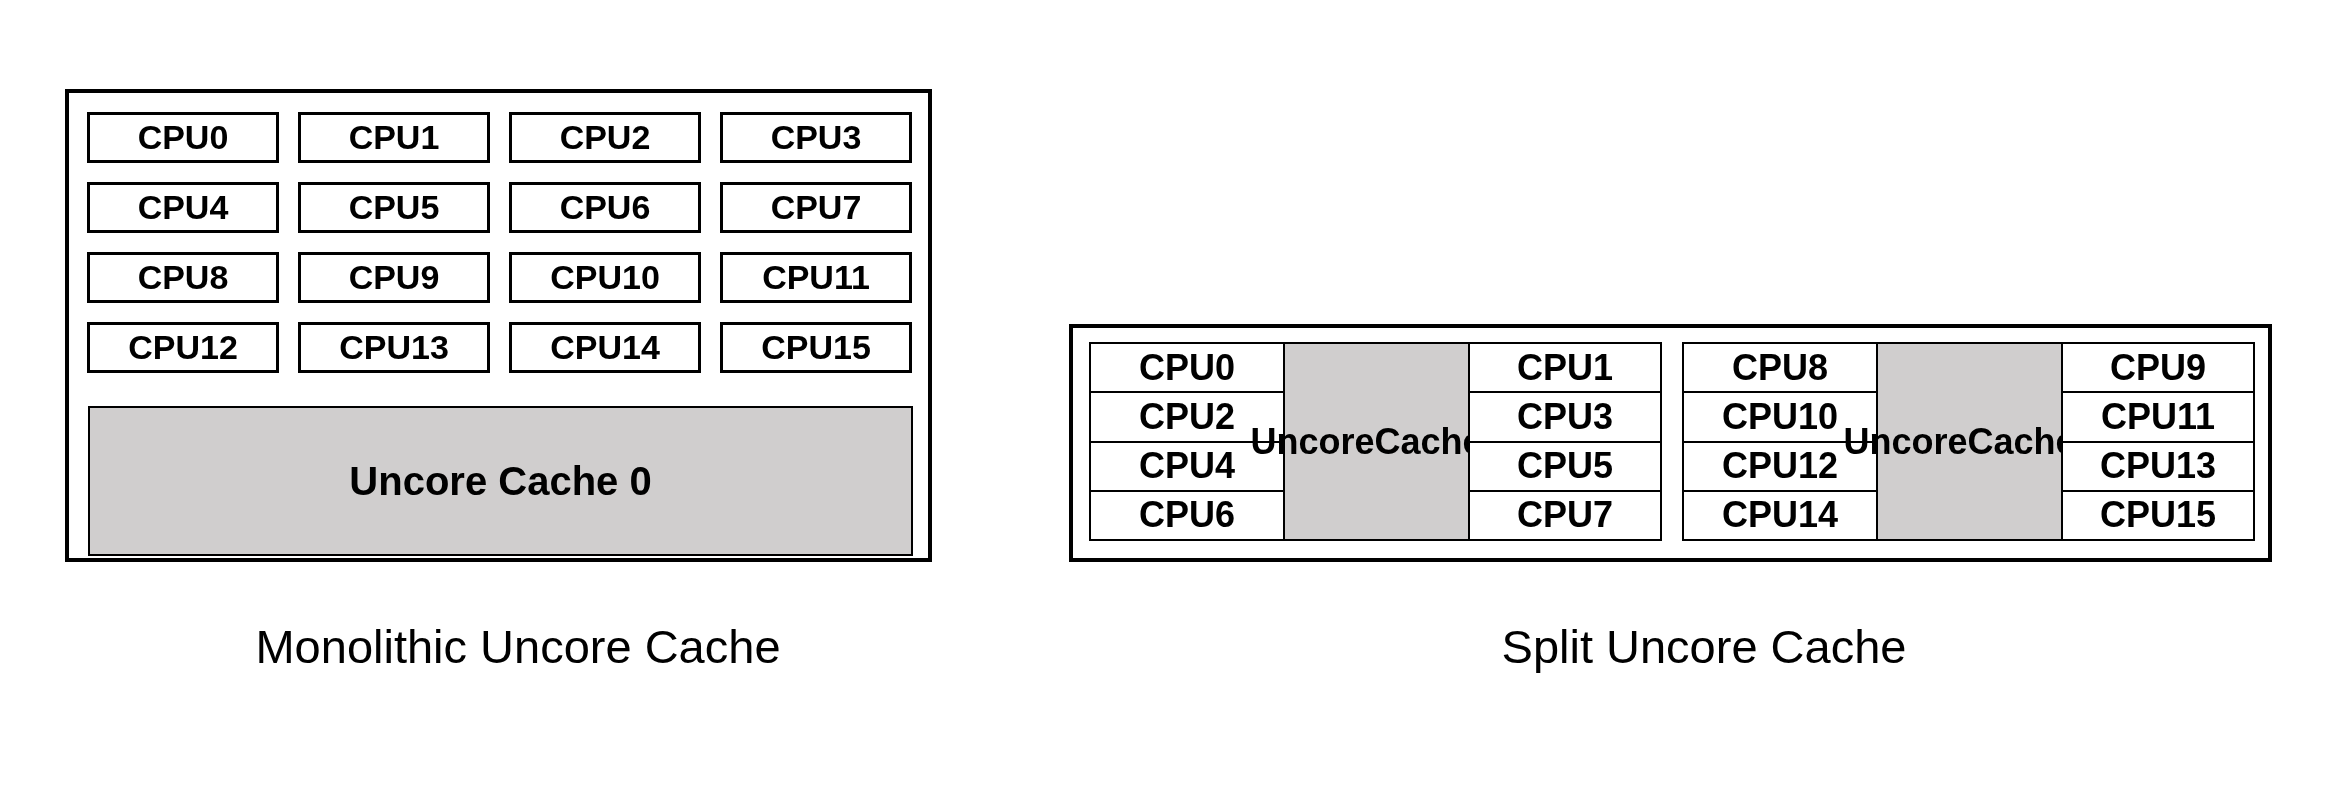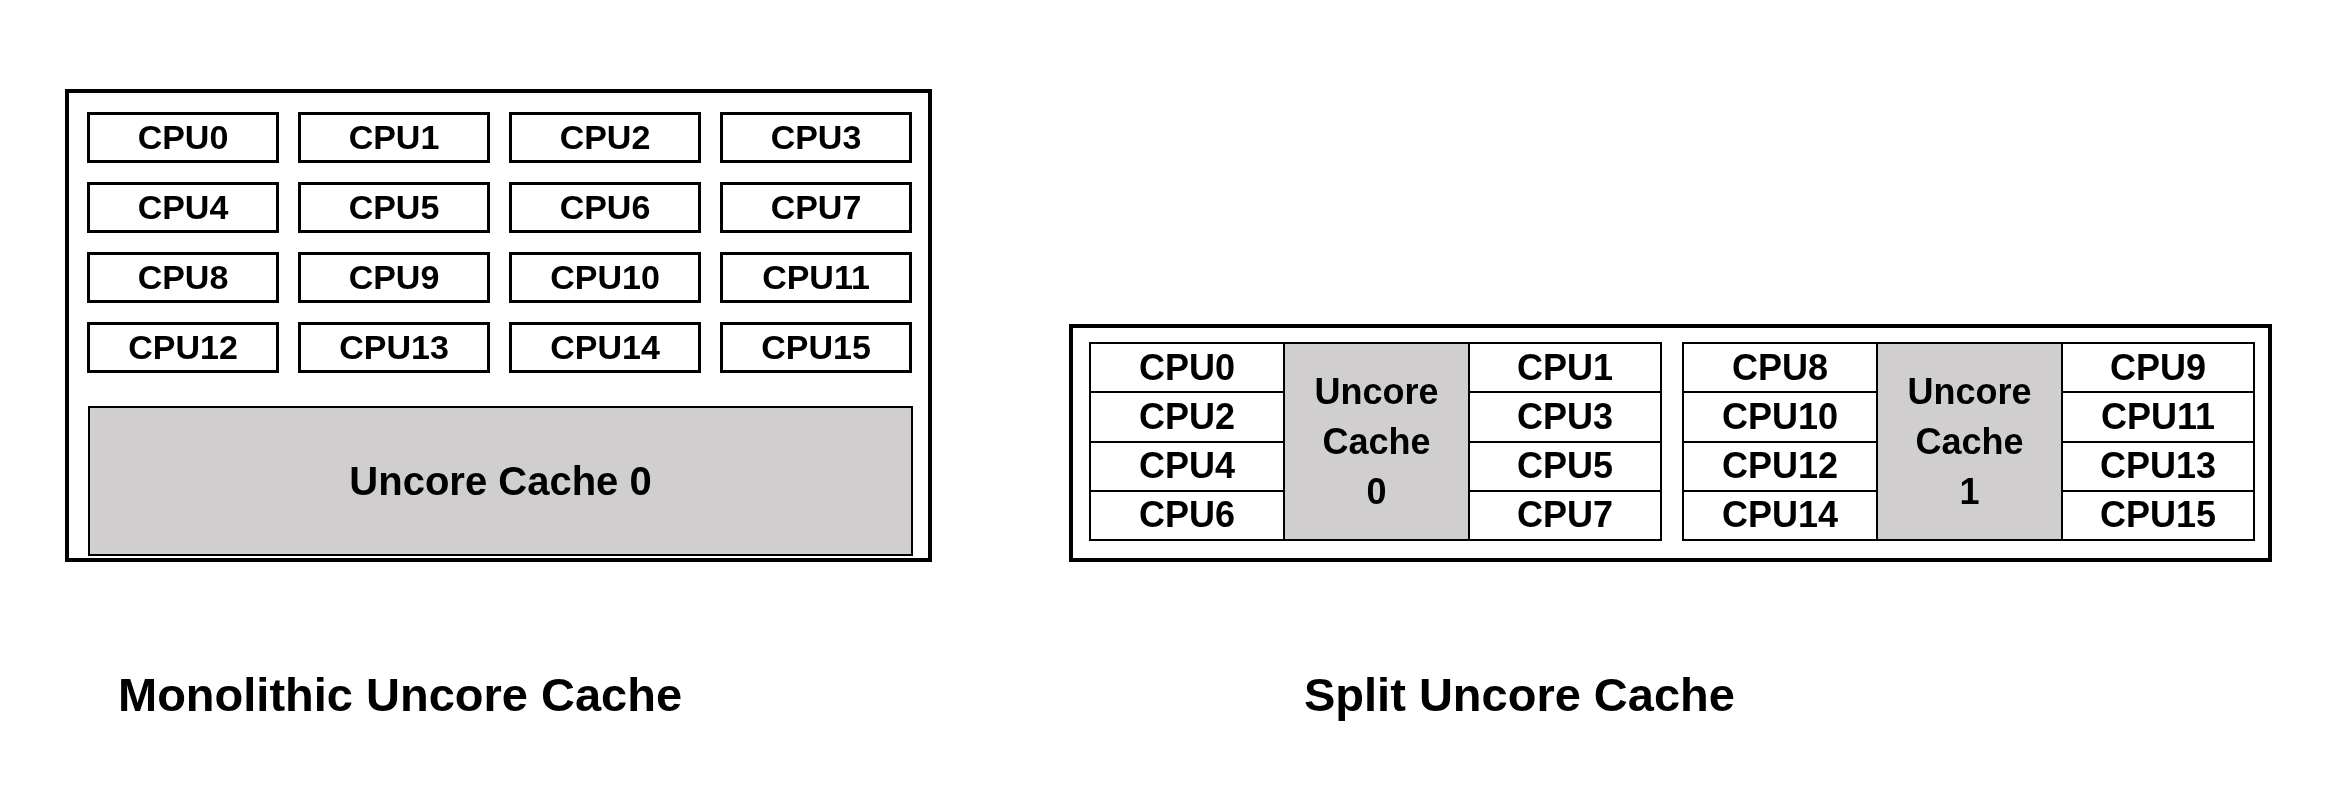--- a/index.html
+++ b/index.html
@@ -76,33 +76,33 @@
     display: flex; align-items: center; justify-content: center;
     font-size: 36px; font-weight: 700;
     white-space: nowrap;
   }
   .col1 { grid-column: 1; }
   .col3 { grid-column: 3; }
   .r1 { grid-row: 1; } .r2 { grid-row: 2; } .r3 { grid-row: 3; } .r4 { grid-row: 4; }
   .cache-cell {
     grid-column: 2; grid-row: 1 / 5;
     background: var(--cache-fill);
-    display: flex; flex-direction: column;
+    display: flex; 
     align-items: center; justify-content: center;
     font-size: 36px; font-weight: 700;
     line-height: 50px;
     text-align: center;
   }
 
   
   .caption {
-    position: absolute; top: 666px;
-    font-size: 47px; font-weight: 700;
+    position: absolute; top: 618px;
+    font-size: 47px; font-weight: 400;
     line-height: 58px;
-    text-align: left;
+    text-align: center;
     white-space: nowrap;
   }
   .caption-mono { left: 118px; width: 800px; }
   .caption-split { left: 1304px; width: 800px; }
 </style>
 </head>
 <body>
 
 <div class="mono-box">
   <div class="mono-grid">

